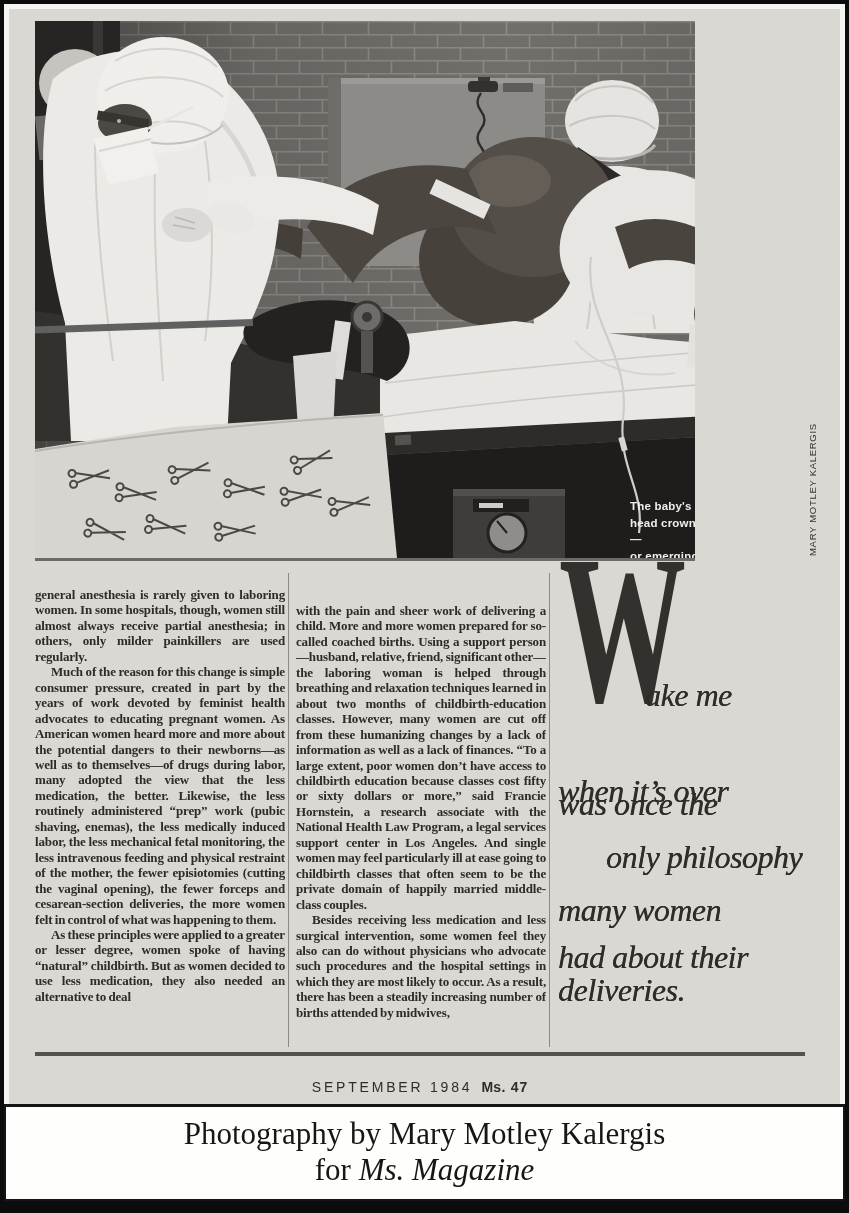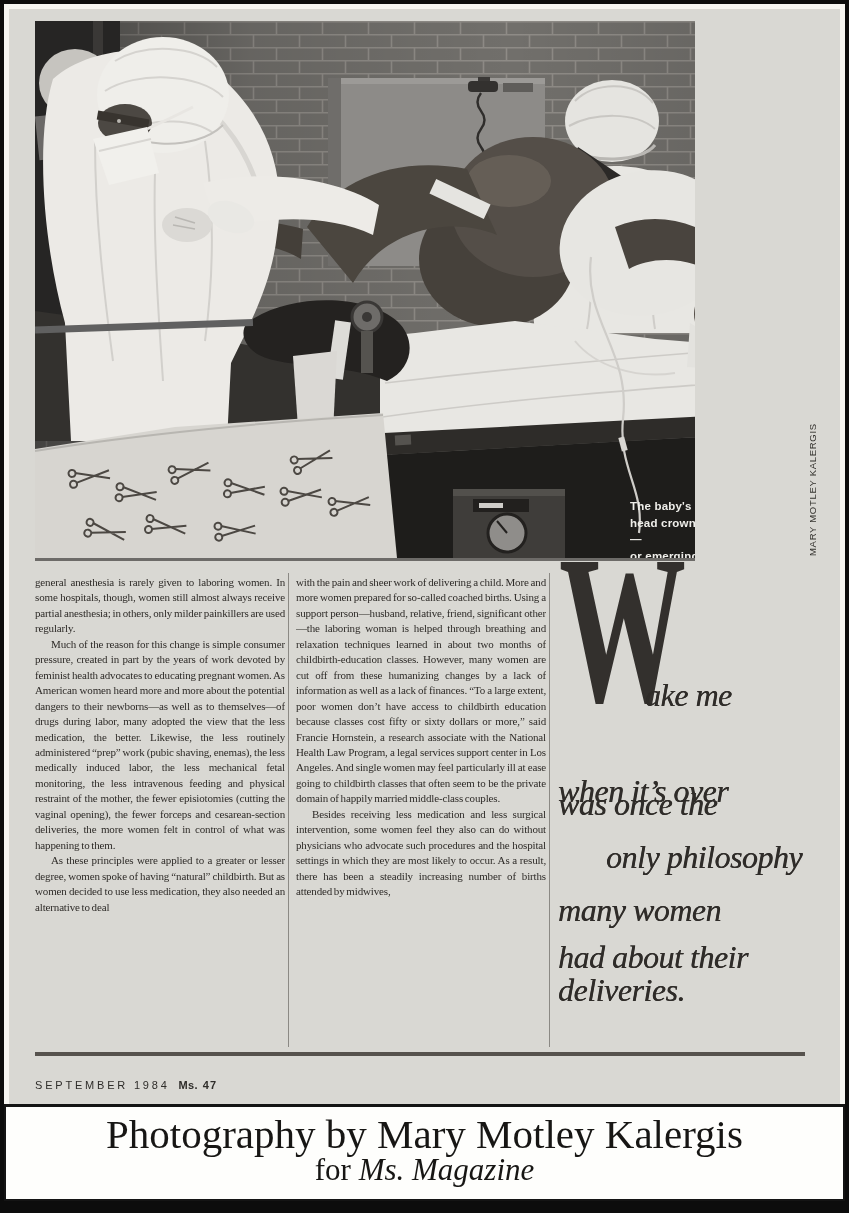--- a/index.html
+++ b/index.html
@@ -13,52 +13,52 @@
          box-shadow:0 3px 0 rgba(20,18,16,.55);overflow:hidden;}
   .photo svg{display:block;}
   .photo-caption{position:absolute;left:595px;top:477px;font-family:"Liberation Sans",sans-serif;
          font-weight:bold;font-size:11.5px;line-height:16.5px;color:#efeeea;letter-spacing:.2px;}
   .photo-credit{position:absolute;left:798px;top:415px;height:132px;width:13px;
          writing-mode:vertical-rl;transform:rotate(180deg);font-family:"Liberation Sans",sans-serif;
          font-size:9.5px;letter-spacing:.7px;color:#35332f;white-space:nowrap;}
 
   
   .columns{position:absolute;left:26px;top:562px;width:770px;height:481px;}
-  .col{position:absolute;top:4px;height:478px;overflow:hidden;color:#2e2b28;
-       font-size:11px;line-height:15.45px;text-align:justify;letter-spacing:-0.15px;word-spacing:-0.8px;}
+  .col{position:absolute;top:16px;height:478px;overflow:hidden;color:#2e2b28;
+       font-size:13px;line-height:15.45px;text-align:justify;letter-spacing:-0.15px;word-spacing:-0.8px;font-weight:bold;}
   .col p{margin:0;}
   .col p.indent{text-indent:16px;}
   .col1{left:0;width:250px;}
-  .col2{left:261px;width:250px;}
+  .col2{left:261px;width:250px;margin-top:16px;}
   .vrule{position:absolute;top:2px;width:1px;height:474px;background:#8b8984;}
   .vrule1{left:253px;}
   .vrule2{left:514px;}
 
   
   .quote{position:absolute;left:522px;top:0;width:248px;height:481px;color:#2f2c29;}
   .quote .dropcap{position:absolute;left:2px;top:-47px;font-family:"Liberation Serif",serif;
         font-weight:bold;font-size:212px;line-height:1;transform:scaleX(.60);transform-origin:0 0;
         color:#33302d;}
   .quote .qline{position:absolute;left:1px;font-style:italic;font-size:32px;line-height:1.1;
         letter-spacing:-0.5px;text-shadow:.35px 0 0 currentColor;white-space:nowrap;}
   .ql0{top:107px;left:88px !important;}
   .ql1{top:163px;margin-top:40px;} .ql2{top:216px;} .ql3{top:269px;margin-left:48px;} .ql4{top:322px;} .ql5{top:369px;} .ql6{top:402px;}
 
   .thickrule{position:absolute;left:26px;top:1043px;width:770px;height:4px;background:#56524d;}
 
-  .footer{position:absolute;left:26px;top:1070px;width:770px;text-align:left;
-        font-family:"Liberation Sans",sans-serif;font-size:11px;color:#2f2d2a;}
+  .footer{position:absolute;left:26px;top:1070px;width:770px;text-align:center;
+        font-family:"Liberation Sans",sans-serif;font-size:14px;color:#2f2d2a;}
   .footer .issue{letter-spacing:2.8px;}
   .footer .mag{font-weight:bold;margin-left:9px;letter-spacing:.3px;}
   .footer .pg{font-weight:bold;margin-left:5px;letter-spacing:1px;}
 
   
   .caption-band{position:absolute;left:4px;top:1104px;width:841px;height:97px;background:#fefefc;
         border:2px solid #141414;border-top-width:3px;box-sizing:border-box;text-align:center;color:#171614;}
-  .caption-band .l1{margin-top:9px;font-size:41px;line-height:36px;text-align:center;}
+  .caption-band .l1{margin-top:9px;font-size:31px;line-height:36px;text-align:center;}
   .caption-band .l2{font-size:31px;line-height:36px;}
   .caption-band .ital{font-style:italic;margin-top:40px;}
 </style>
 </head>
 <body>
 
 <div class="page">
   <div class="scan">
     <div class="paper">
 

